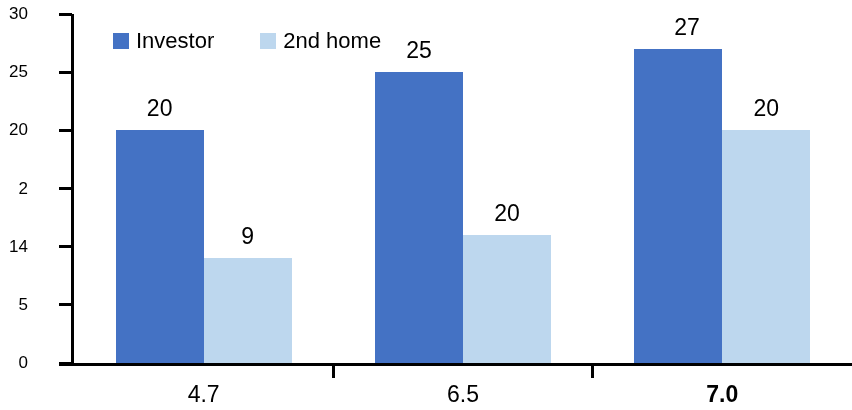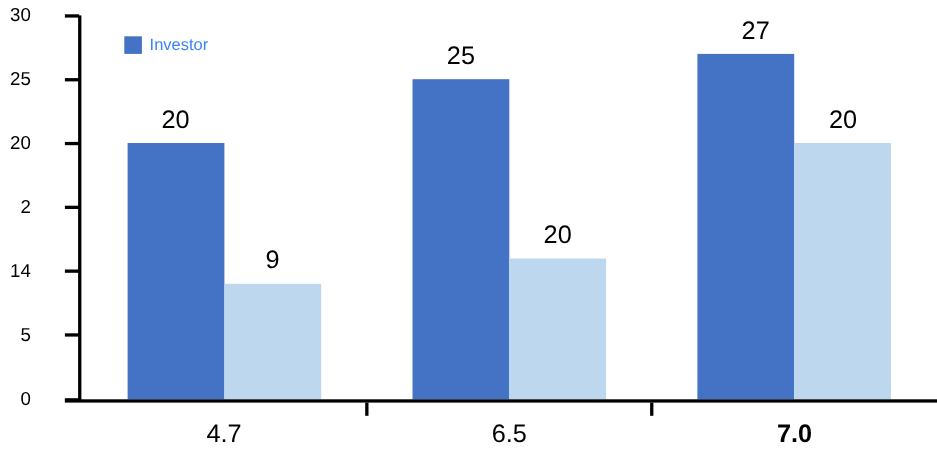--- a/index.html
+++ b/index.html
@@ -116,23 +116,23 @@
     gap: 7px;
   }
   .legend-swatch {
     width: 16px;
     height: 16px;
     flex: none;
   }
   .legend-swatch.investor { background: #4472c4; }
   .legend-swatch.second-home { background: #bdd7ee; }
   .legend-label {
-    font-size: 15px;
+    font-size: 22px;
     line-height: 23px;
-    color: #3b82f6;
+    color: #000000;
     white-space: nowrap;
   }
 </style>
 </head>
 <body>
 
 <div id="chart-root">
 
   <div id="y-axis-line"></div>
   <div id="y-axis-ticks">
@@ -181,15 +181,19 @@
       <div class="x-tick-label" style="left: 143.667px;">4.7</div>
       <div class="x-tick-label" style="left: 403px;">6.5</div>
       <div class="x-tick-label" style="left: 662.333px; font-weight: bold;">7.0</div>
     </div>
 
   <div id="legend">
       <div class="legend-entry">
         <span class="legend-swatch investor" style="background: rgb(68, 114, 196);"></span>
         <span class="legend-label">Investor</span>
       </div>
+      <div class="legend-entry">
+        <span class="legend-swatch second-home" style="background: rgb(189, 215, 238);"></span>
+        <span class="legend-label">2nd home</span>
+      </div>
     </div>
 
 </div>
 
 </body></html>

